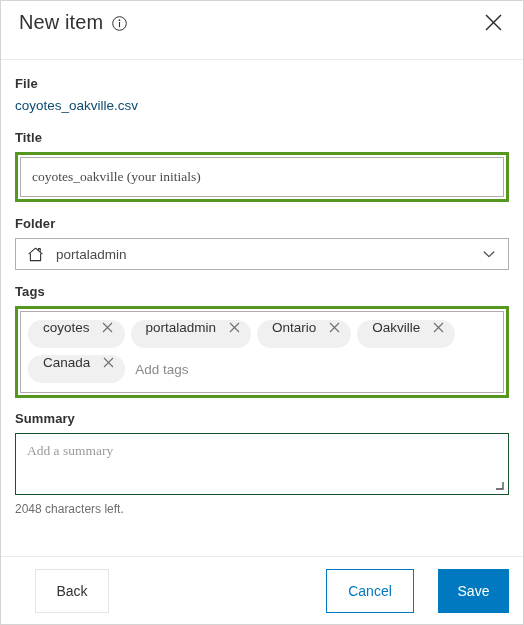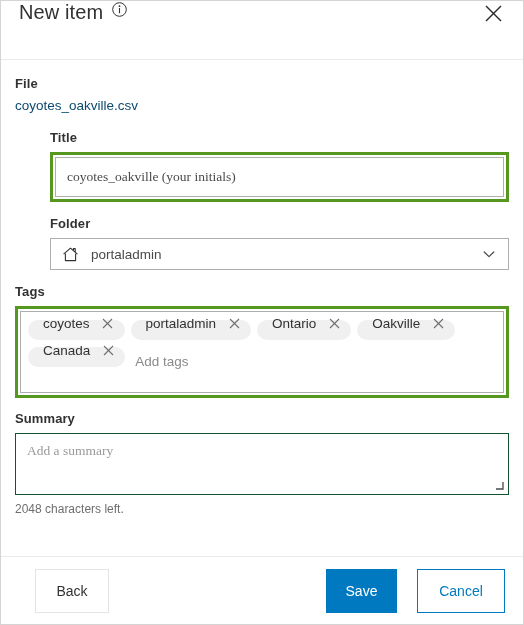--- a/index.html
+++ b/index.html
@@ -22,21 +22,21 @@
     flex-direction: column;
     overflow: hidden;
   }
 
   
   .dialog-header {
     height: 59px;
     min-height: 59px;
     border-bottom: 1px solid #eaeaea;
     display: flex;
-    align-items: flex-start;
+    align-items: center;
     padding: 0 16px 16px 18px;
   }
   .dialog-title {
     font-size: 20px;
     color: #323232;
     font-weight: 400;
     letter-spacing: 0.1px;
   }
   .info-icon {
     margin-left: 9px;
@@ -93,21 +93,21 @@
     height: 40px;
     border: 1px solid #aeaeae;
     background: #ffffff;
     font-family: Liberation Serif, serif;
     font-size: 13.5px;
     color: #4a4a4a;
     padding: 0 11px;
     outline: none;
   }
 
-  .field-block { margin-bottom: 14px; margin-left: 35px; }
+  .field-block { margin-bottom: 14px; }
   .field-block-tight { margin-bottom: 13px; }
 
   
   .select-box {
     width: 100%;
     height: 32px;
     border: 1px solid #aeaeae;
     background: #ffffff;
     display: flex;
     align-items: center;
@@ -145,21 +145,21 @@
     min-height: 82px;
     border: 1px solid #aeaeae;
     background: #ffffff;
     padding: 8px 7px 8px 7px;
     display: flex;
     flex-wrap: wrap;
     align-content: flex-start;
     gap: 7px 6px;
   }
   .tag-chip {
-    height: 20px;
+    height: 28px;
     background: #f0f0f0;
     border-radius: 14px;
     display: inline-flex;
     align-items: center;
     padding: 0 6px 14px 15px;
     cursor: default;
   }
   .tag-label {
     font-size: 13.5px;
     color: #323232;
@@ -388,17 +388,17 @@
         </span>
       </div>
       <div class="char-count">2048 characters left.</div>
     </div>
 
   </div>
 
   <div class="dialog-footer">
     <button class="btn btn-back">Back</button>
     <span class="footer-spacer"></span>
+    <button class="btn btn-cancel">Cancel</button>
     <button class="btn btn-save">Save</button>
-    <button class="btn btn-cancel">Cancel</button>
   </div>
 
 </div>
 
 </body></html>

